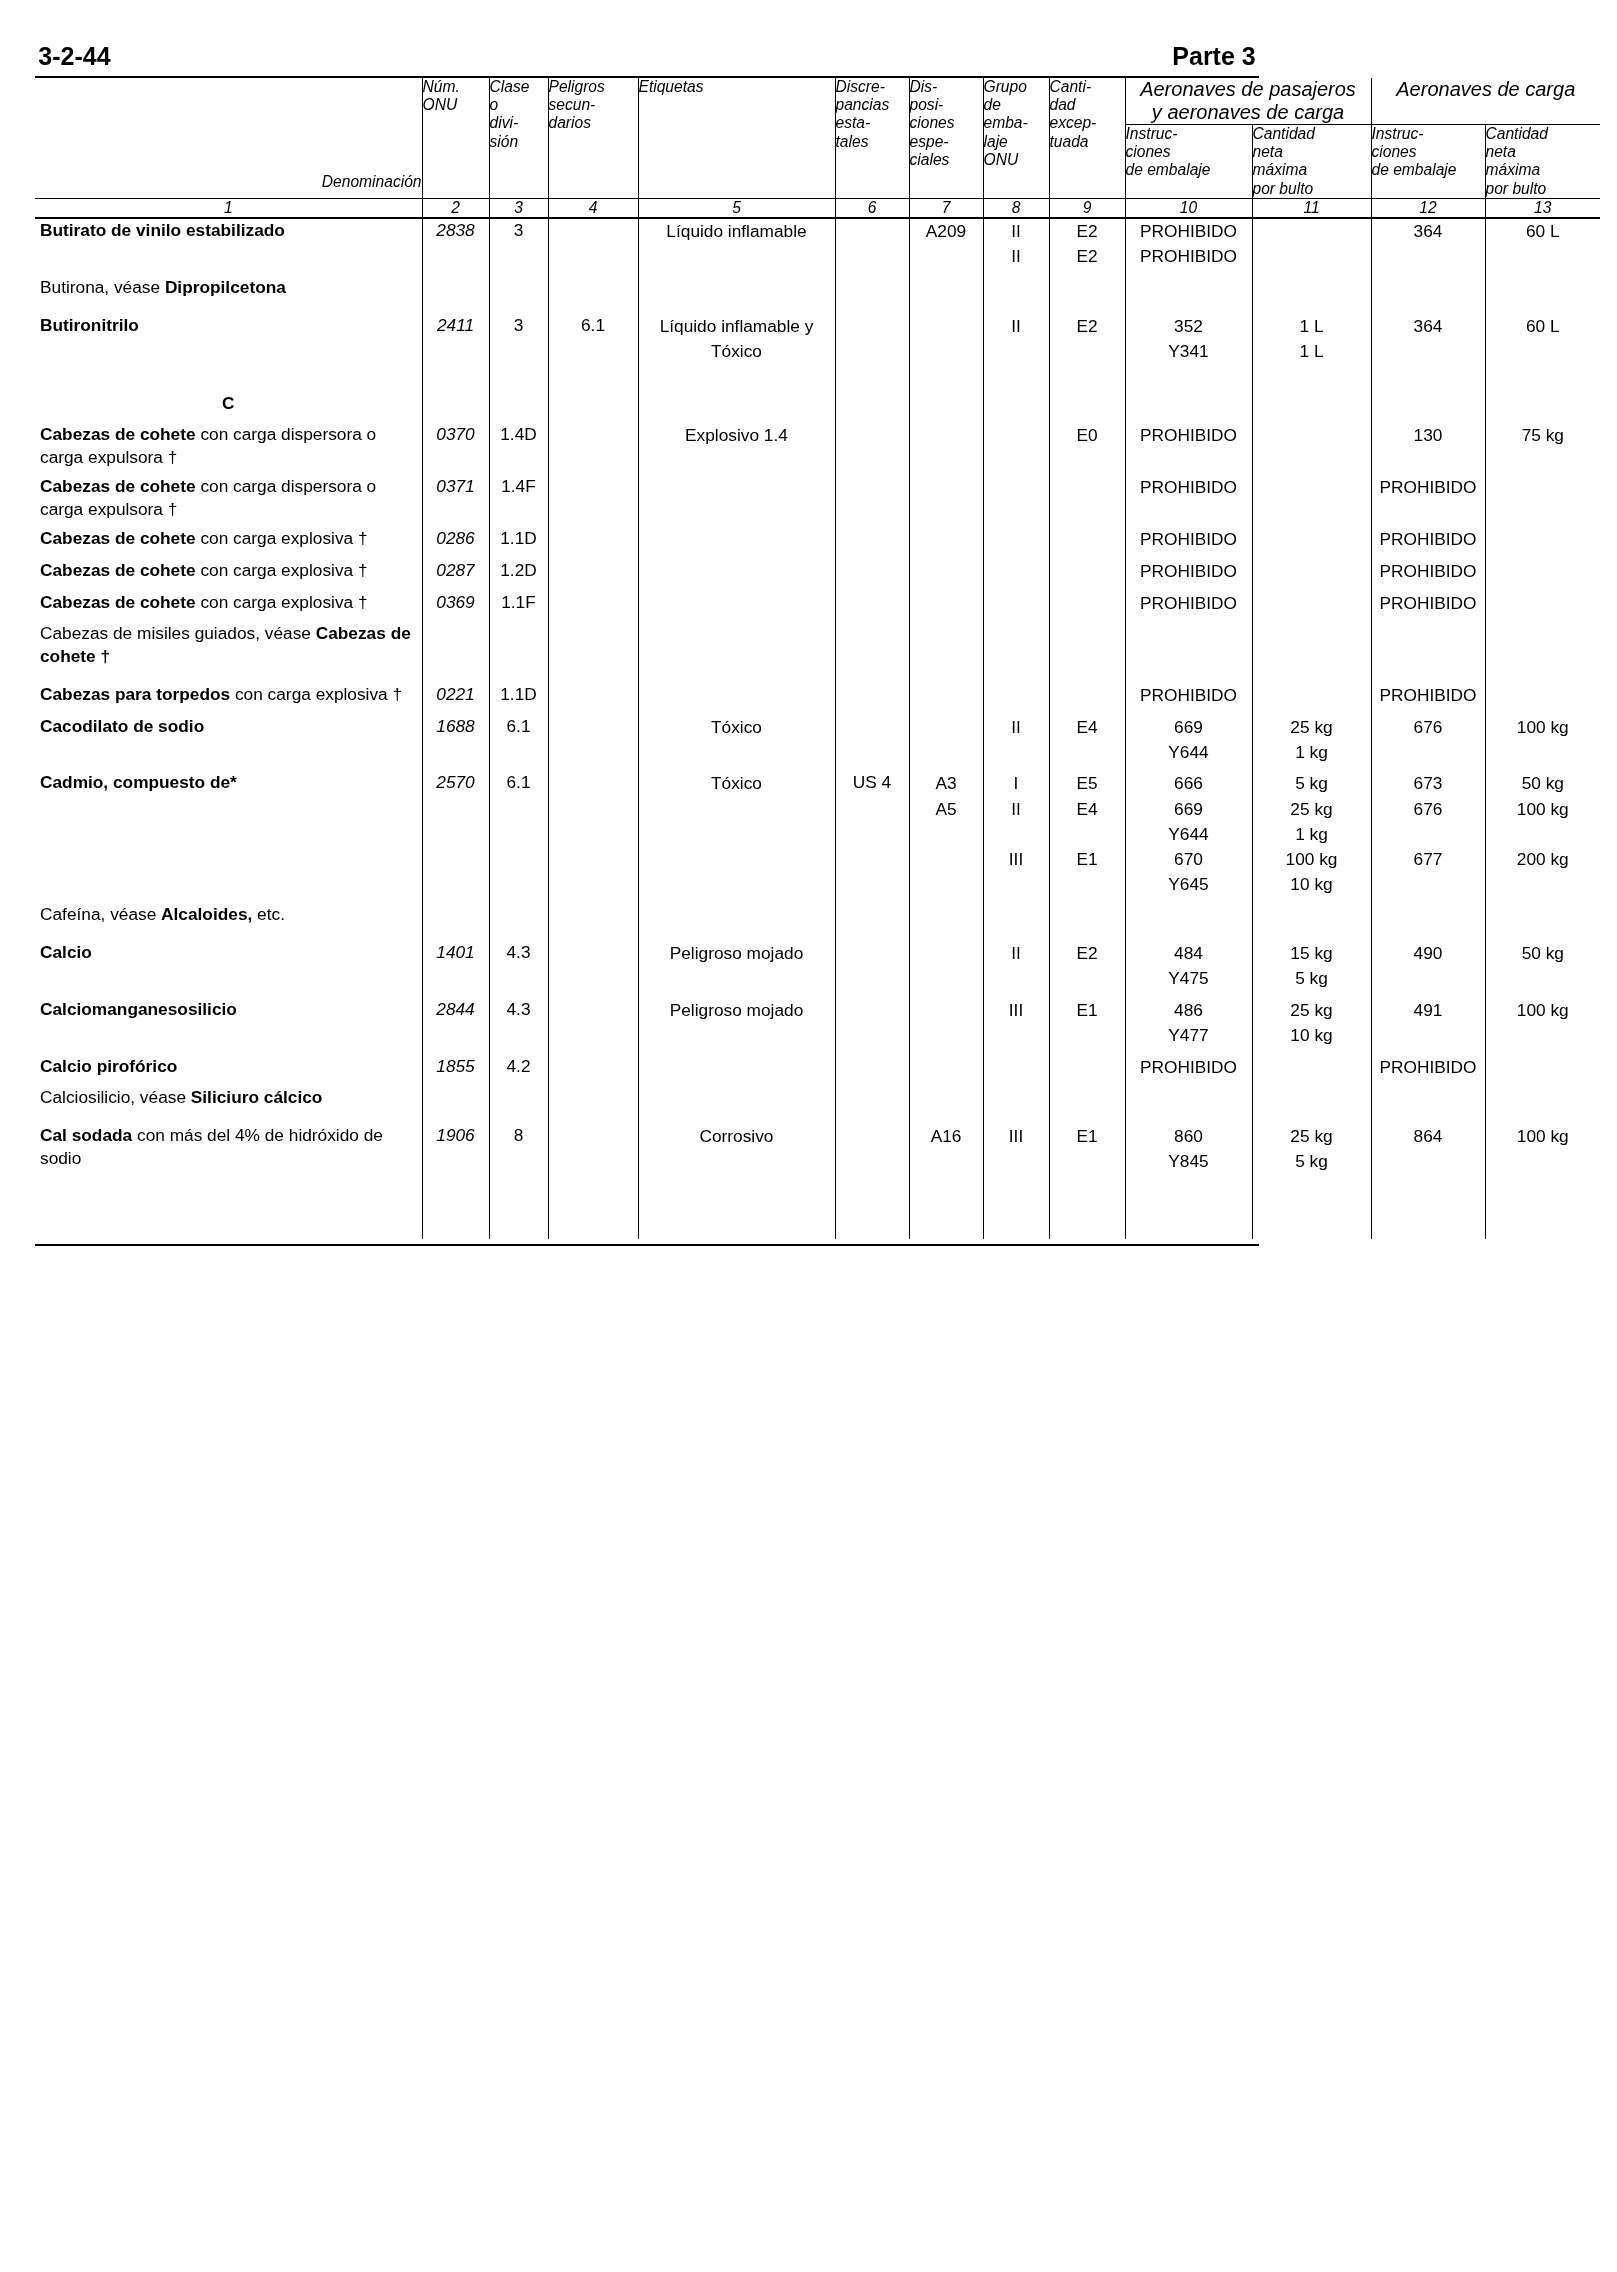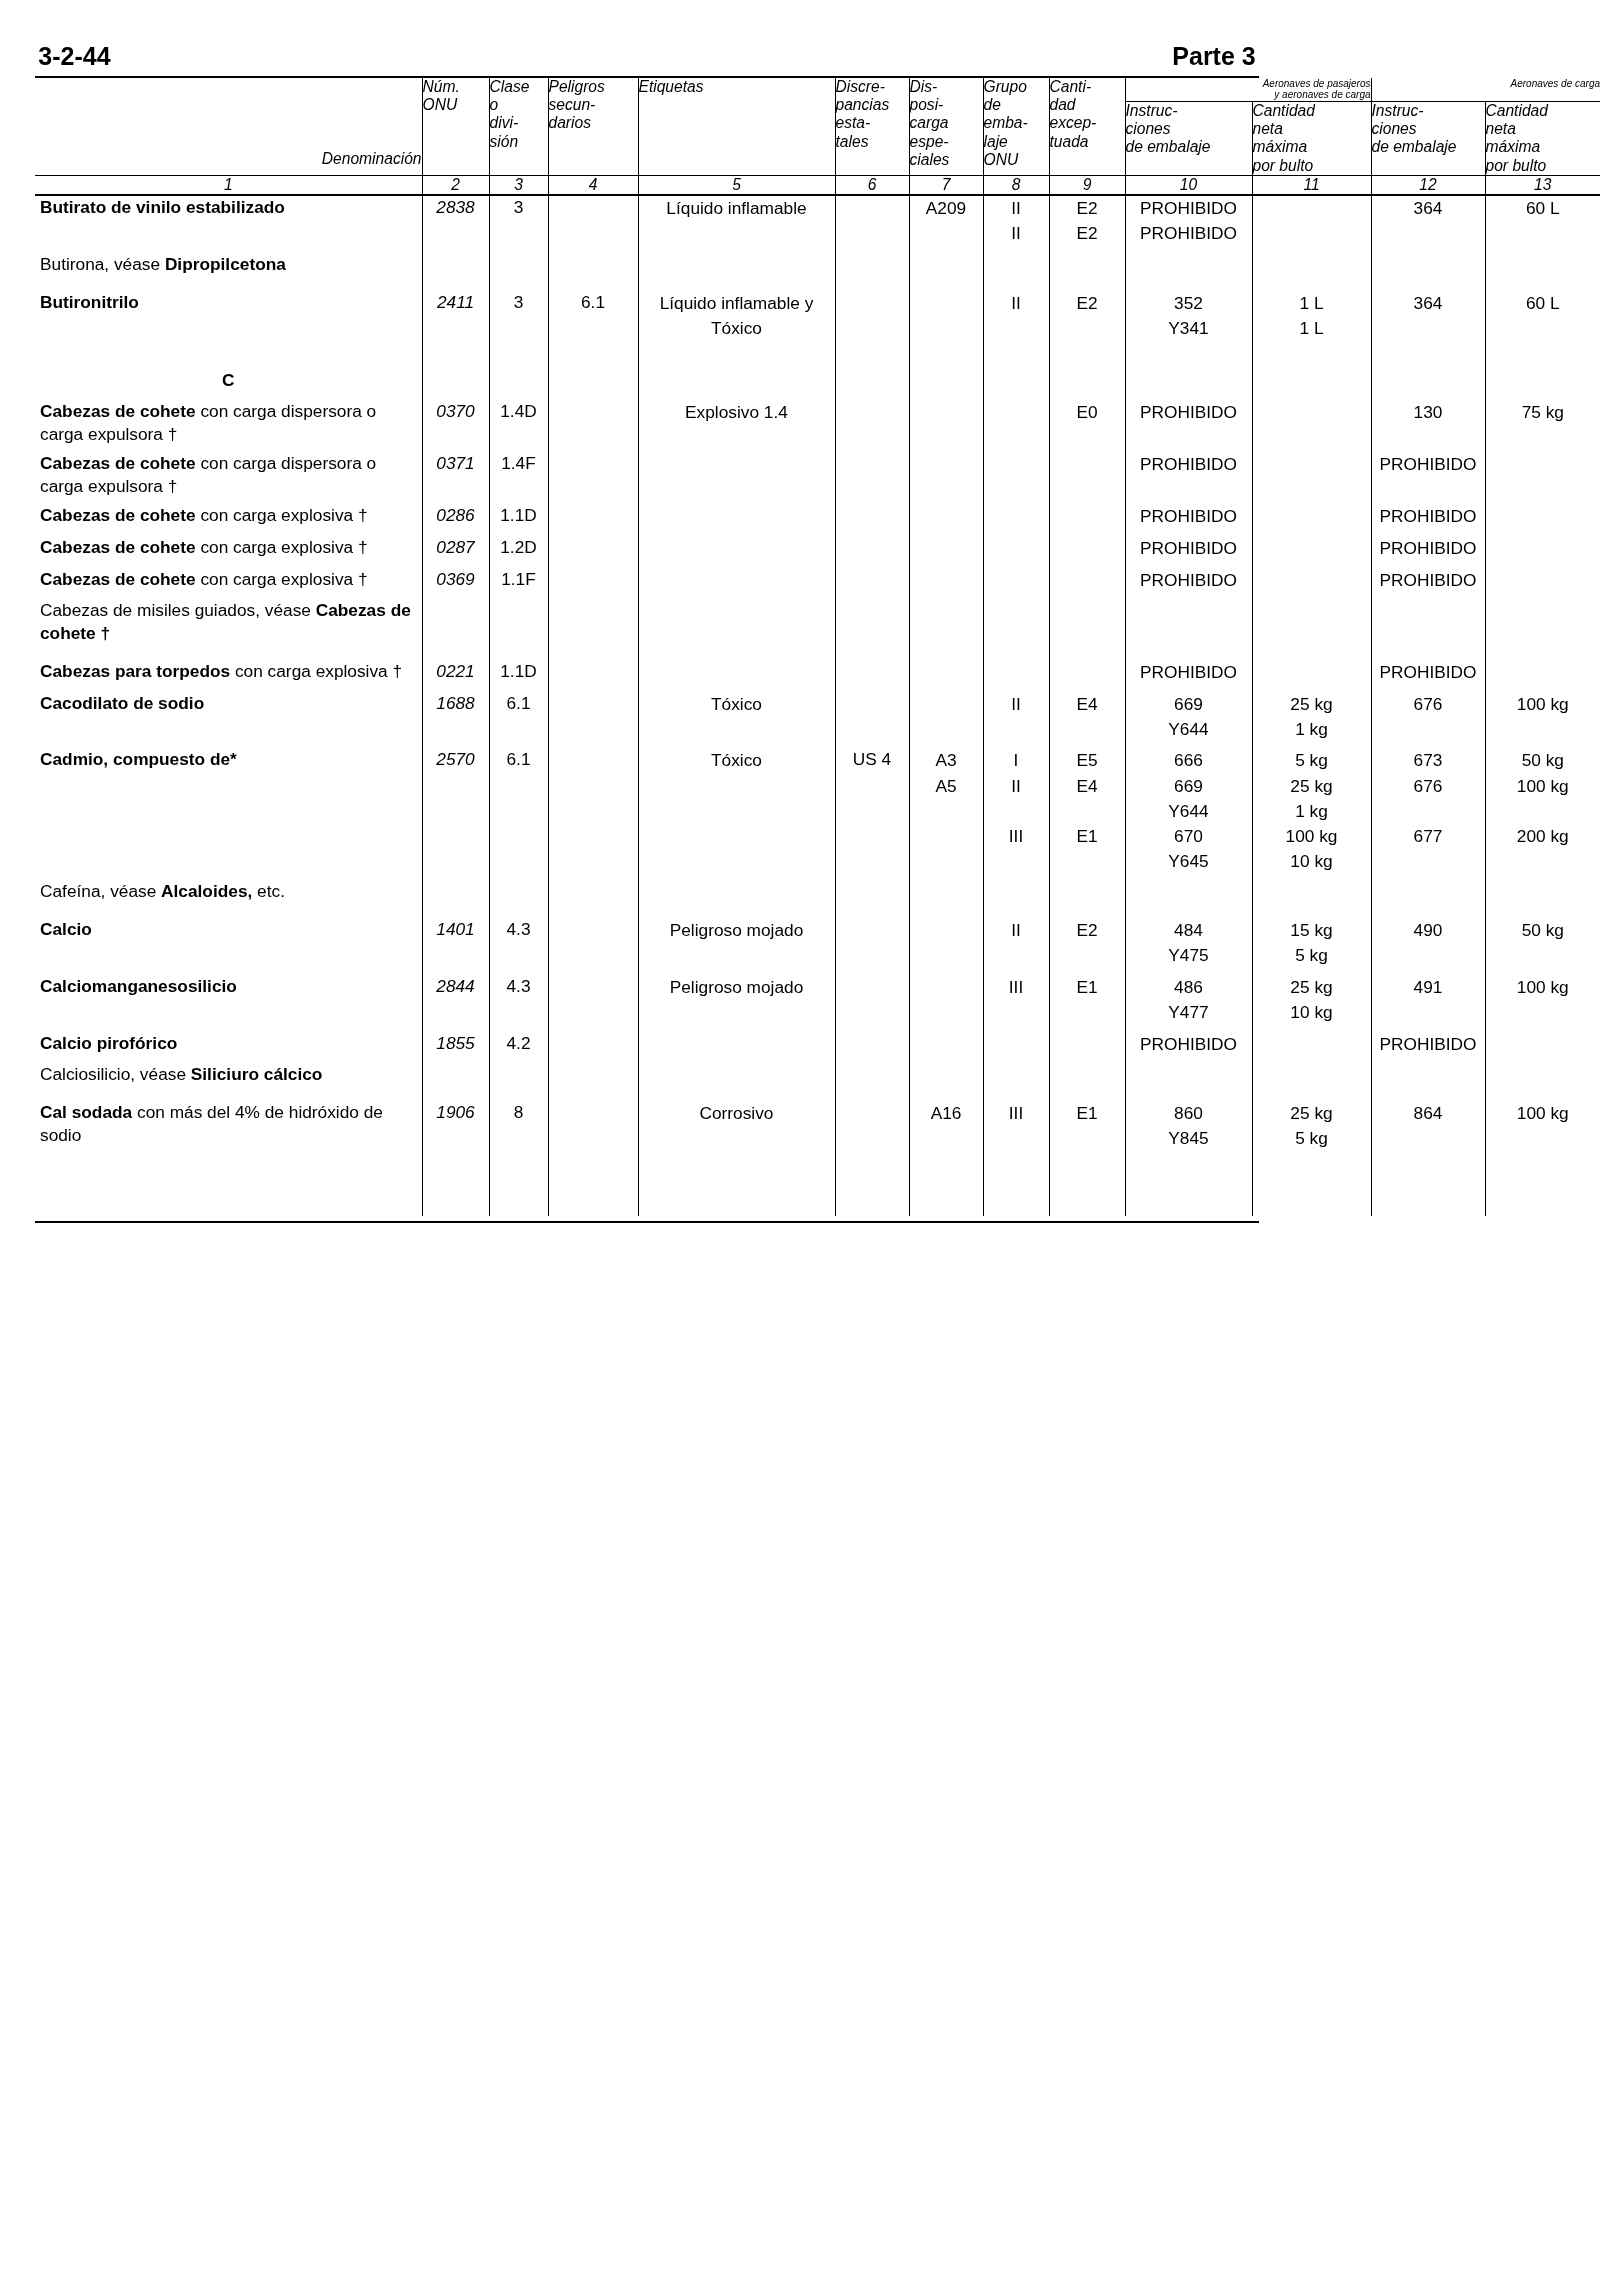--- a/index.html
+++ b/index.html
@@ -40,23 +40,23 @@
     table-layout: fixed;
     font-size: 16.5px;
   }
   table.dg td, table.dg th {
     vertical-align: top;
     padding: 0;
   }
   .vline-l { border-left: 1.2px solid #000; }
   .vline-r { border-right: 1.2px solid #000; }
   .grp-title {
-    text-align: right;
+    text-align: center;
     font-style: italic;
-    font-size: 10px;
+    font-size: 20px;
     border-bottom: 1.2px solid #000;
     padding: 5px 3.3px 3.3px 3.3px;
     line-height: 1.15;
   }
   .hdr-cell {
     text-align: left;
     font-style: italic;
     font-size: 15.6px;
     line-height: 1.18;
     padding: 3.3px 2.5px 5px 2.5px;
@@ -159,21 +159,21 @@
       </td>
       <td rowspan="2" class="hdr-cell vline-l">
         <span style="white-space:pre-line">Discre-
 pancias
 esta-
 tales</span>
       </td>
       <td rowspan="2" class="hdr-cell vline-l">
         <span style="white-space:pre-line">Dis-
 posi-
-carga
+ciones
 espe-
 ciales</span>
       </td>
       <td rowspan="2" class="hdr-cell vline-l">
         <span style="white-space:pre-line">Grupo
 de
 emba-
 laje
 ONU</span>
       </td>

